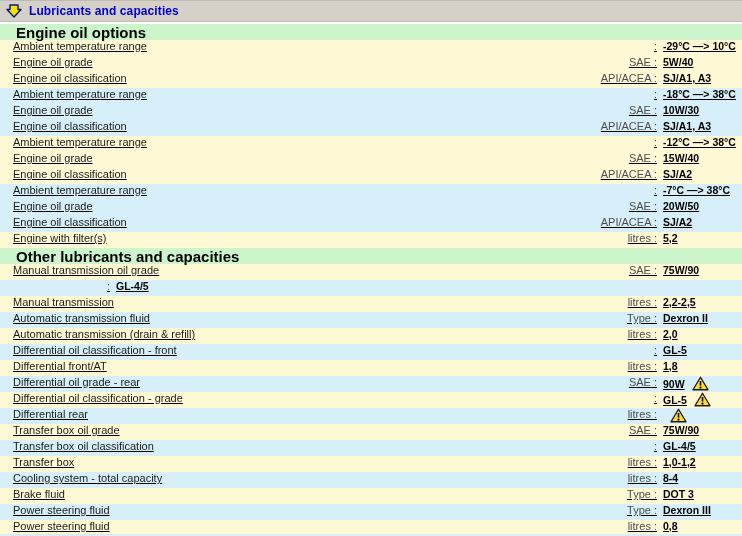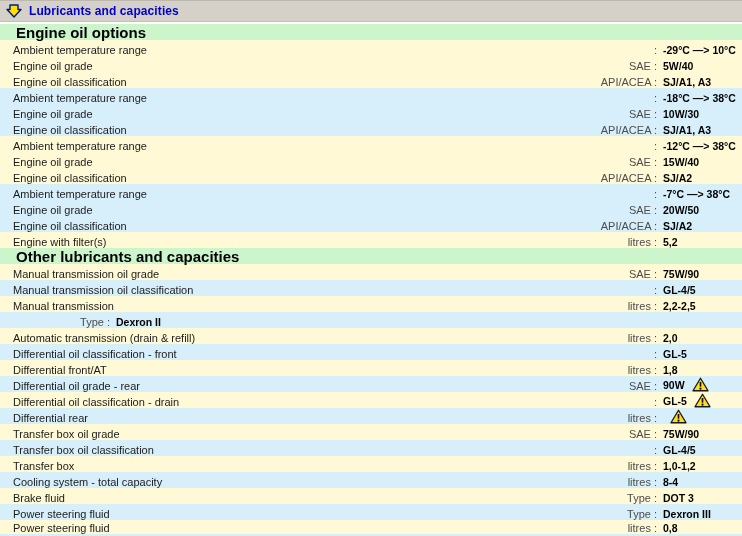--- a/index.html
+++ b/index.html
@@ -21,21 +21,21 @@
     padding-left:6px;border-top:1px solid #bdb9b1;border-bottom:1px solid #c3bfb7;}
   .jump-icon{width:16px;height:14px;display:inline-flex;align-items:center;justify-content:center;
     margin-right:7px;cursor:pointer;}
   .page-title{color:var(--title-text);font-weight:bold;font-size:12px;letter-spacing:0.1px;}
 
   .gap{height:2px;background:#ffffff;}
 
   .section-header{height:16px;background:var(--section-bg);display:flex;align-items:center;
     padding-left:16px;font-size:15px;font-weight:bold;color:#000;}
 
-  .row{height:16px;display:flex;align-items:flex-end;font-size:11px;}
+  .row{height:16px;display:flex;align-items:flex-start;font-size:11px;text-decoration:underline;}
   .row.yellow{background:var(--row-yellow);}
   .row.blue{background:var(--row-blue);}
   .row-label{flex:1;padding-left:13px;color:var(--label-text);white-space:nowrap;overflow:hidden;}
   .row-unit{width:110px;text-align:right;color:var(--unit-text);white-space:pre;font-size:11px;}
   .row-value{width:85px;padding-left:6px;display:flex;align-items:center;white-space:nowrap;
     font-weight:bold;font-size:10.5px;color:var(--value-text);}
   .warn{display:inline-flex;margin-left:7px;position:relative;top:0px;}
 
   
   .row.clipped{height:14px;}
@@ -184,38 +184,38 @@
   <div class="row yellow">
     <span class="row-label">Manual transmission oil grade</span>
     <span class="row-unit">SAE :</span>
     <span class="row-value">
       <span>75W/90</span>
 
     </span>
   </div>
 
   <div class="row blue">
-    <span class="row-label">Manual transmission oil classification</span>
     <span class="row-unit">:</span>
     <span class="row-value">
       <span>GL-4/5</span>
 
     </span>
   </div>
 
   <div class="row yellow">
     <span class="row-label">Manual transmission</span>
     <span class="row-unit">litres :</span>
     <span class="row-value">
       <span>2,2-2,5</span>
 
     </span>
   </div>
 
   <div class="row blue">
+    <span class="row-label">Automatic transmission fluid</span>
     <span class="row-unit">Type :</span>
     <span class="row-value">
       <span>Dexron II</span>
 
     </span>
   </div>
 
   <div class="row yellow">
     <span class="row-label">Automatic transmission (drain &amp; refill)</span>
     <span class="row-unit">litres :</span>
@@ -252,21 +252,21 @@
         <svg width="17" height="15" viewBox="0 0 20 18">
           <polygon points="10,1.5 19,16.5 1,16.5" fill="#ffdd22" stroke="#1a1a1a" stroke-width="1.6" stroke-linejoin="round"></polygon>
           <rect x="9" y="6" width="2" height="5.6" fill="#111"></rect>
           <circle cx="10" cy="14" r="1.3" fill="#111"></circle>
         </svg>
       </span>
     </span>
   </div>
 
   <div class="row yellow">
-    <span class="row-label">Differential oil classification - drain</span>
+    <span class="row-label">Differential oil classification - grade</span>
     <span class="row-unit">:</span>
     <span class="row-value">
       <span>GL-5</span>
       <span class="warn">
         <svg width="17" height="15" viewBox="0 0 20 18">
           <polygon points="10,1.5 19,16.5 1,16.5" fill="#ffdd22" stroke="#1a1a1a" stroke-width="1.6" stroke-linejoin="round"></polygon>
           <rect x="9" y="6" width="2" height="5.6" fill="#111"></rect>
           <circle cx="10" cy="14" r="1.3" fill="#111"></circle>
         </svg>
       </span>

